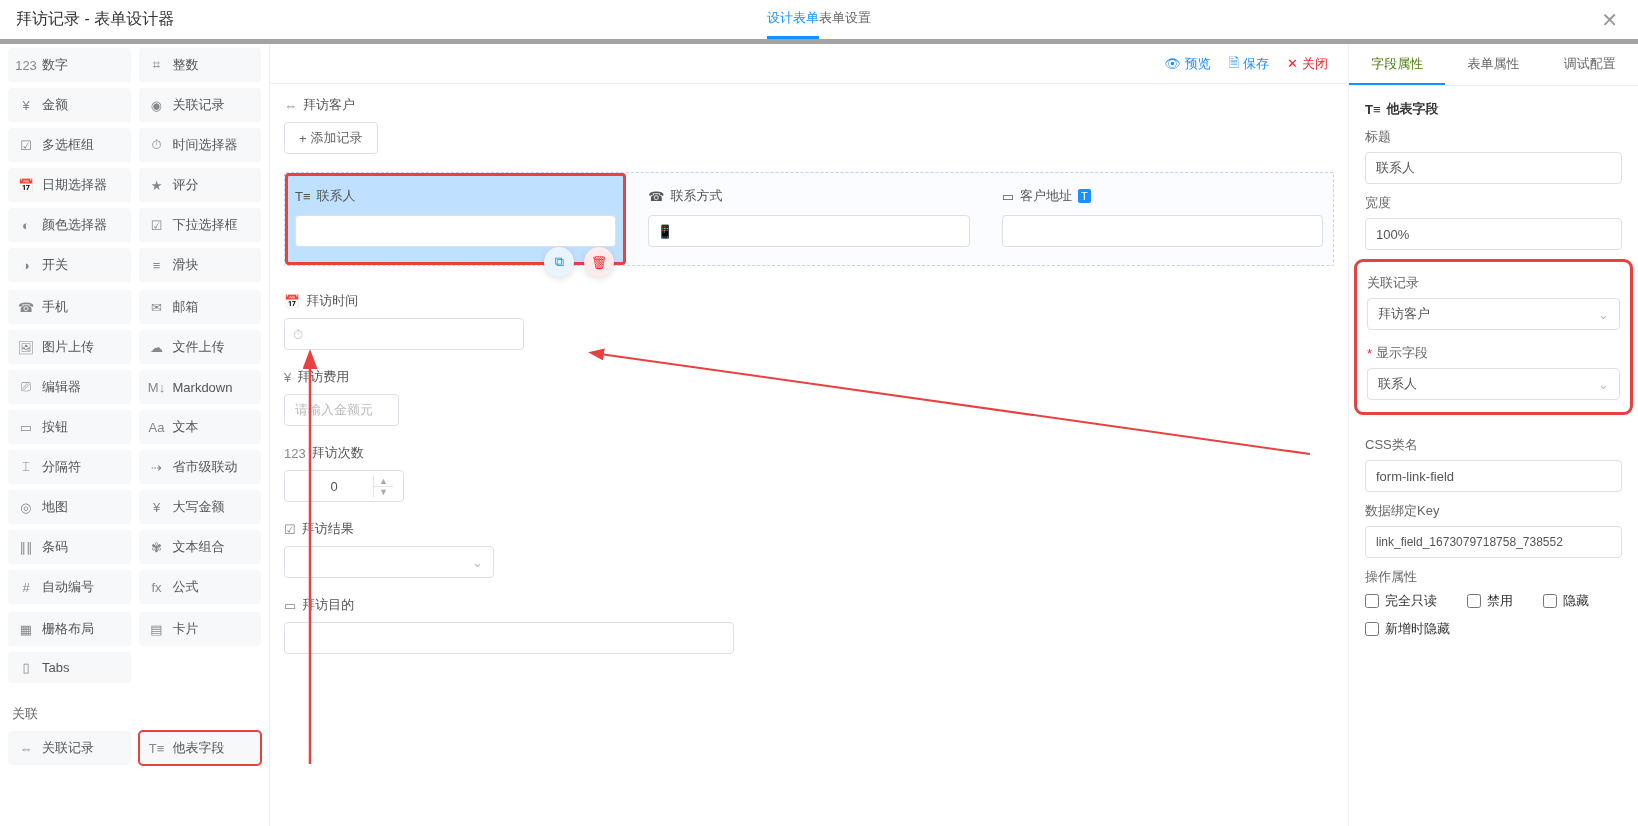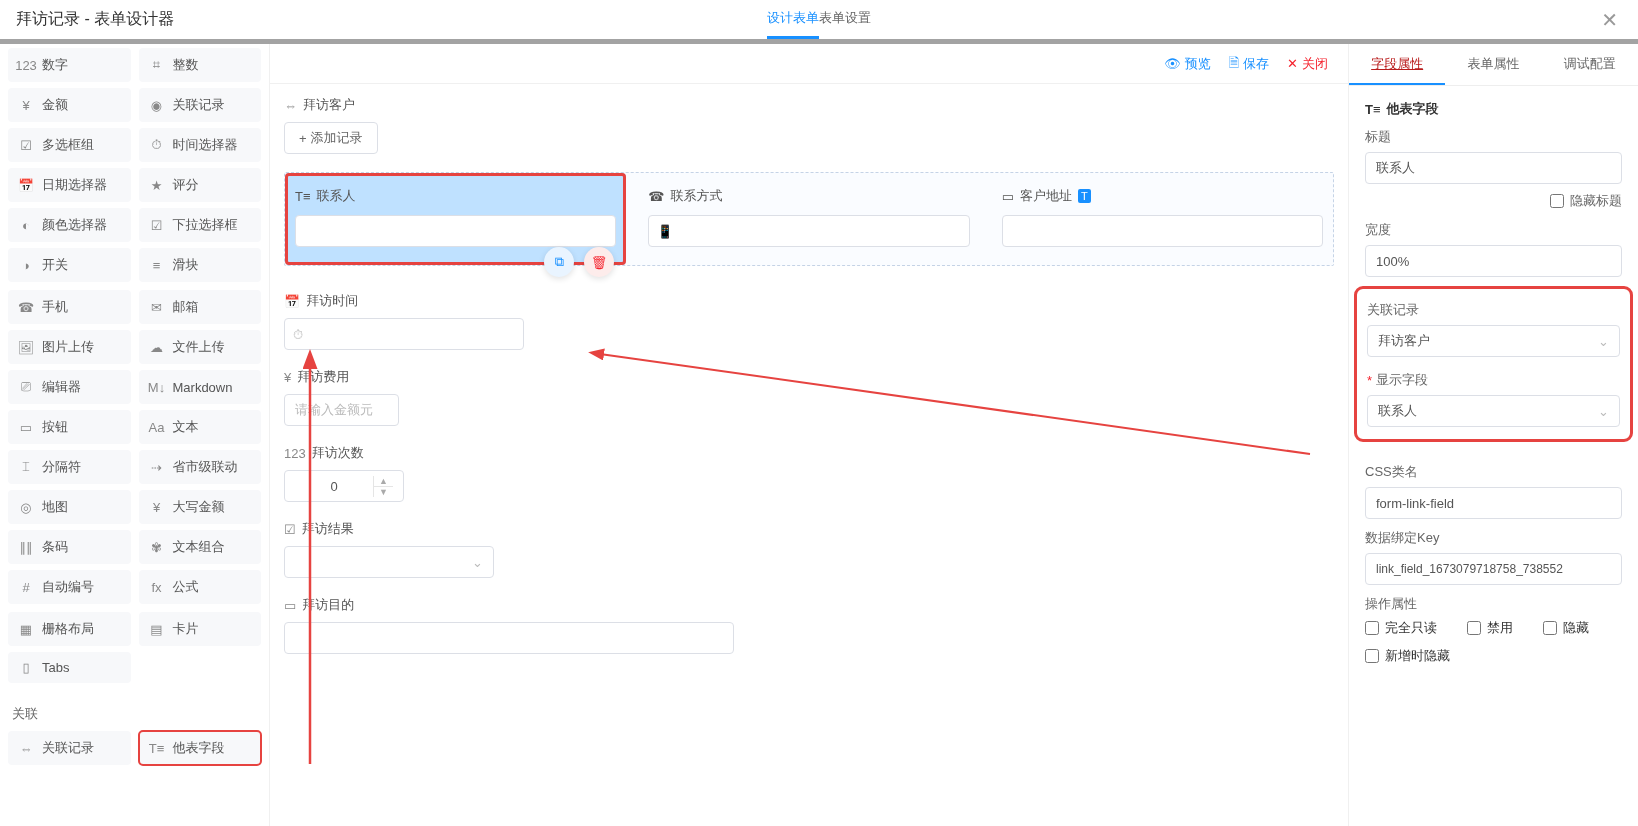--- a/index.html
+++ b/index.html
@@ -53,21 +53,21 @@
 .number .numval { flex: 1; text-align: center; color: #555; }
 .number .spin { width: 20px; border-left: 1px solid #e5e5e5; display: flex; flex-direction: column; }
 .number .spin span { flex: 1; display: flex; align-items: center; justify-content: center; font-size: 9px; color: #aaa; cursor: pointer; }
 .number .spin span:first-child { border-bottom: 1px solid #e5e5e5; }
 .select { width: 210px; justify-content: flex-end; color: #bbb; }
 
 
 .props { width: 290px; border-left: 1px solid #f0f0f0; overflow-y: auto; padding-bottom: 40px; }
 .prop-tabs { display: flex; border-bottom: 1px solid #eee; height: 42px; }
 .prop-tab { flex: 1; display: flex; align-items: center; justify-content: center; color: #666; cursor: pointer; border-bottom: 2px solid transparent; }
-.prop-tab.active { color: #b91c1c; border-bottom-color: #1890ff; text-decoration: underline; }
+.prop-tab.active { color: #4d7c0f; border-bottom-color: #1890ff; }
 .prop-header { padding: 14px 16px 0; display: flex; align-items: center; gap: 6px; font-weight: 600; }
 .prop-section { padding: 10px 16px 0; }
 .prop-label { color: #666; margin-bottom: 6px; display: flex; align-items: center; gap: 4px; }
 .prop-label .req { color: #f5222d; }
 .prop-input { width: 100%; height: 32px; border: 1px solid #dcdfe6; border-radius: 4px; padding: 0 10px; display: flex; align-items: center; justify-content: space-between; color: #555; }
 .chk-row { text-align: right; padding: 8px 16px 0; color: #666; }
 .chk-row label, .checks label { display: inline-flex; align-items: center; gap: 6px; }
 .checks { display: flex; flex-wrap: wrap; gap: 10px 30px; }
 .red-box { outline: 3px solid #e64340; outline-offset: 4px; border-radius: 2px; }
 
@@ -372,24 +372,20 @@
           <span>T≡</span>
           <span>他表字段</span>
         </div>
 
       <div class="prop-section">
         <div class="prop-label">标题</div>
         <div class="prop-input">
             <span>联系人</span>
           </div>
       </div>
-      <div class="chk-row"><label>
-            <input type="checkbox" style="">
-            <span>隐藏标题</span>
-          </label></div>
 
       <div class="prop-section">
         <div class="prop-label">宽度</div>
         <div class="prop-input">
             <span>100%</span>
           </div>
       </div>
 
       <div class="prop-section red-box" style="margin:16px 12px 0;padding:8px 6px;">
         <div class="prop-label">关联记录</div>

